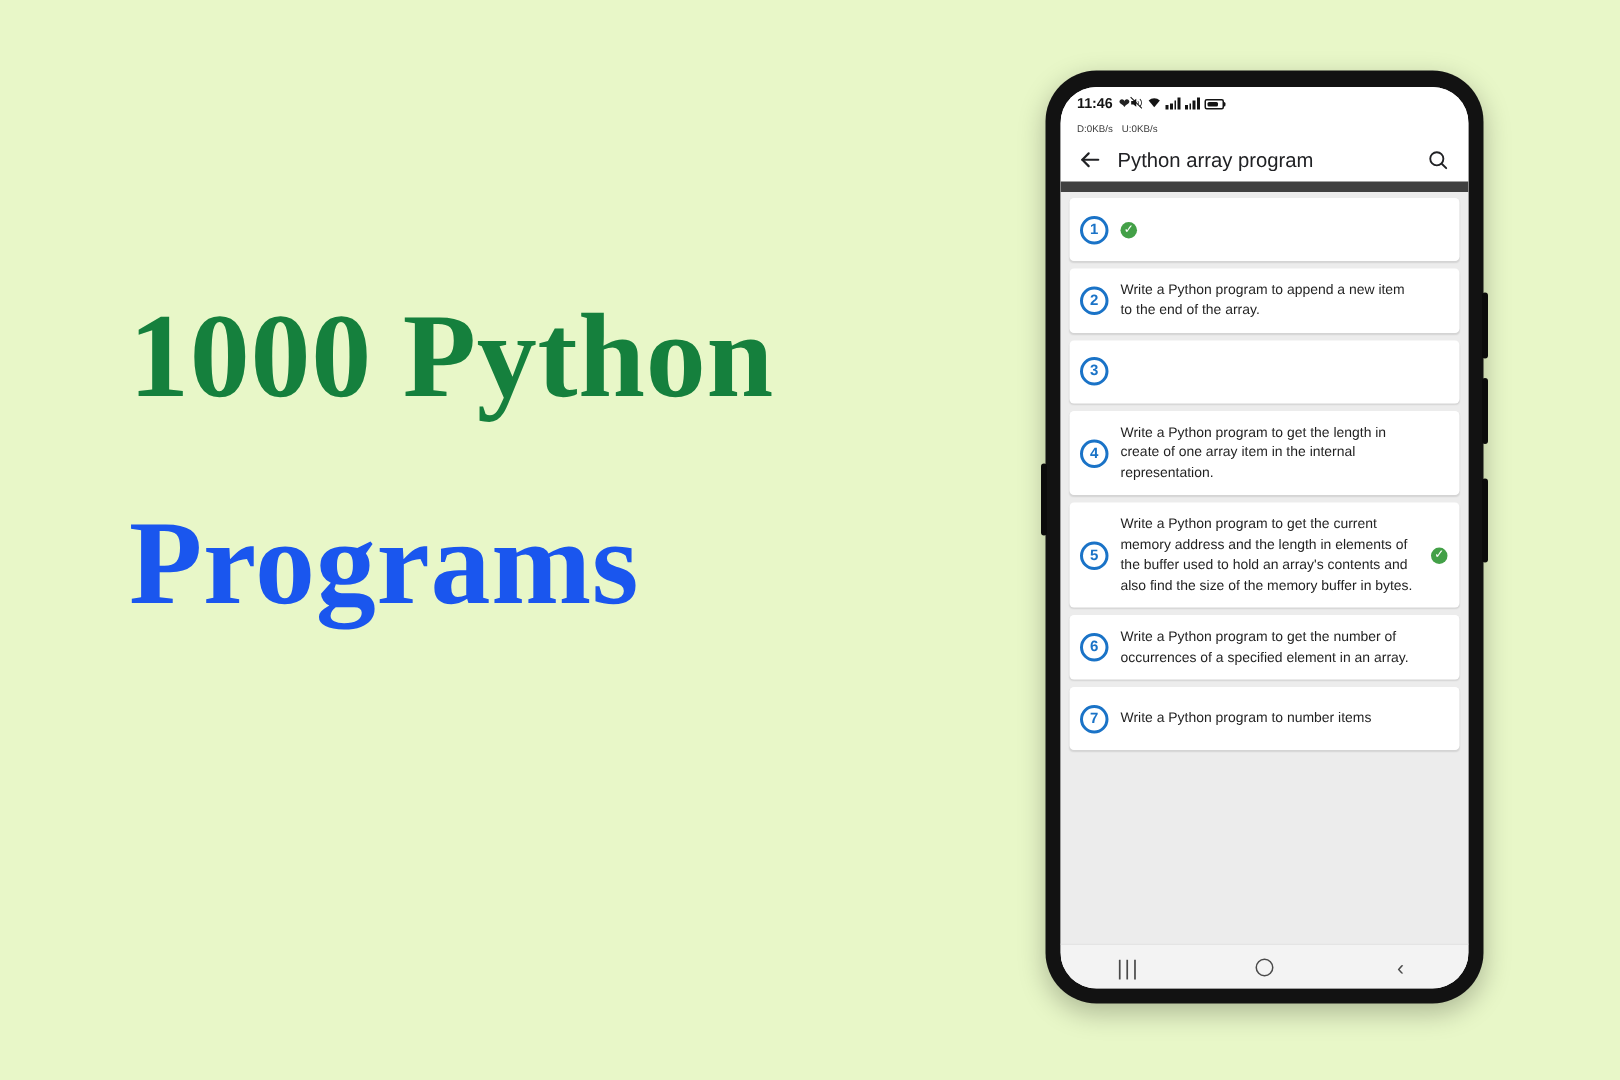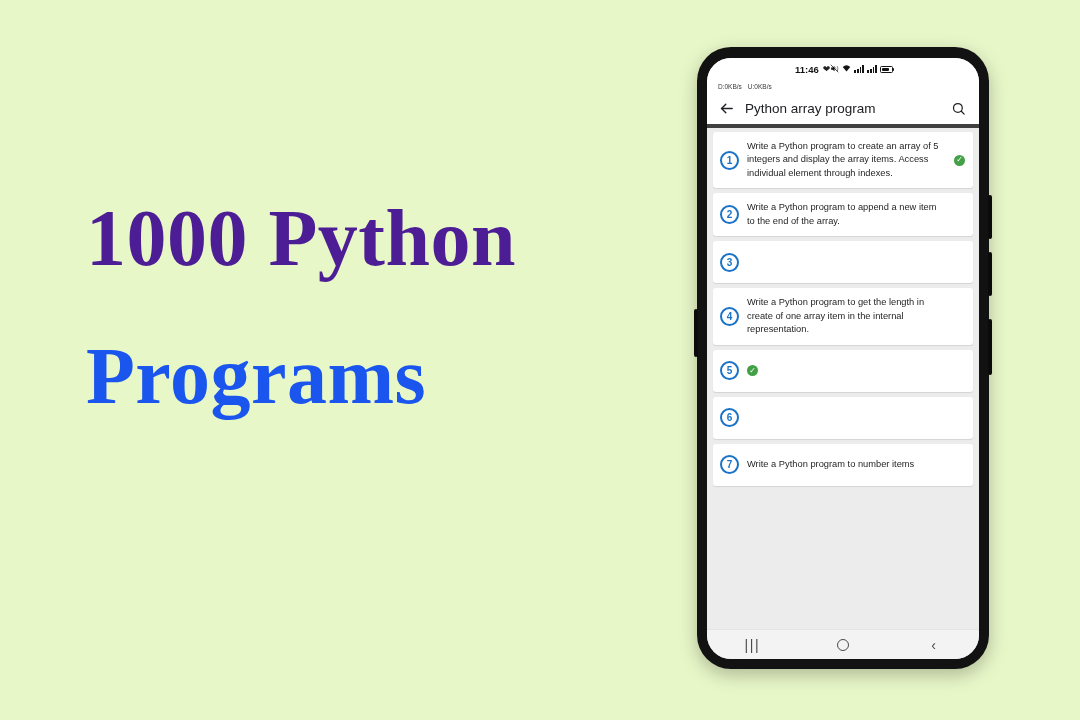--- a/index.html
+++ b/index.html
@@ -17,21 +17,21 @@
   .promo {
     position: absolute;
     left: 86px;
     top: 196px;
     width: 560px;
   }
   .promo-line1 {
     font-family: "Liberation Serif", serif;
     font-size: 80px;
     font-weight: bold;
-    color: #4c1d95;
+    color: #15803d;
     letter-spacing: 0.5px;
     line-height: 1.05;
   }
   .promo-line2 {
     font-family: "Liberation Serif", serif;
     font-size: 80px;
     font-weight: bold;
     color: #1a56ee;
     letter-spacing: 0.5px;
     line-height: 1.25;
@@ -71,21 +71,21 @@
     display: flex;
     flex-direction: column;
   }
 
   
   .statusbar {
     background: #ffffff;
     height: 22px;
     display: flex;
     align-items: center;
-    justify-content: center;
+    justify-content: flex-start;
     padding: 0 9px 0 11px;
     font-size: 9px;
     color: #141414;
   }
   .sb-left { display: flex; align-items: center; gap: 4px; }
   .sb-time { font-size: 9.5px; font-weight: bold; }
   .sb-heart { font-size: 9px; color: #222; }
   .sb-right { display: flex; align-items: center; gap: 3px; font-size: 8px; }
   .bars {
     display: inline-flex; align-items: flex-end; gap: 1px; height: 8px;
@@ -117,21 +117,21 @@
   }
 
   
   .appbar {
     background: #ffffff;
     height: 36px;
     display: flex;
     align-items: center;
     padding: 0 10px 0 8px;
     gap: 8px;
-    border-bottom: 4px solid #404040;
+    border-bottom: 7px solid #404040;
   }
   .appbar .title {
     font-size: 13.5px;
     color: #202124;
     flex: 1;
     white-space: nowrap;
     overflow: hidden;
     text-overflow: ellipsis;
   }
   .icon-btn {
@@ -275,21 +275,20 @@
             <circle cx="11" cy="11" r="7"></circle>
             <line x1="16.5" y1="16.5" x2="21" y2="21"></line>
           </svg>
       </div>
     </div>
 
     <div class="list">
 
       <div class="card">
         <div class="num">1</div>
-        <div class="ctext">Write a Python program to create an array of 5 integers and display the array items. Access individual element through indexes.</div>
         <div class="check">✓</div>
       </div>
 
       <div class="card">
         <div class="num">2</div>
         <div class="ctext">Write a Python program to append a new item to the end of the array.</div>
         <div class="check hidden">✓</div>
       </div>
 
       <div class="card">
@@ -298,25 +297,27 @@
       </div>
 
       <div class="card">
         <div class="num">4</div>
         <div class="ctext">Write a Python program to get the length in create of one array item in the internal representation.</div>
         <div class="check hidden">✓</div>
       </div>
 
       <div class="card">
         <div class="num">5</div>
+        <div class="ctext">Write a Python program to get the current memory address and the length in elements of the buffer used to hold an array's contents and also find the size of the memory buffer in bytes.</div>
         <div class="check">✓</div>
       </div>
 
       <div class="card">
         <div class="num">6</div>
+        <div class="ctext">Write a Python program to get the number of occurrences of a specified element in an array.</div>
         <div class="check hidden">✓</div>
       </div>
 
       <div class="card">
         <div class="num">7</div>
         <div class="ctext">Write a Python program to number items</div>
         <div class="check hidden">✓</div>
       </div>
 
     </div>

